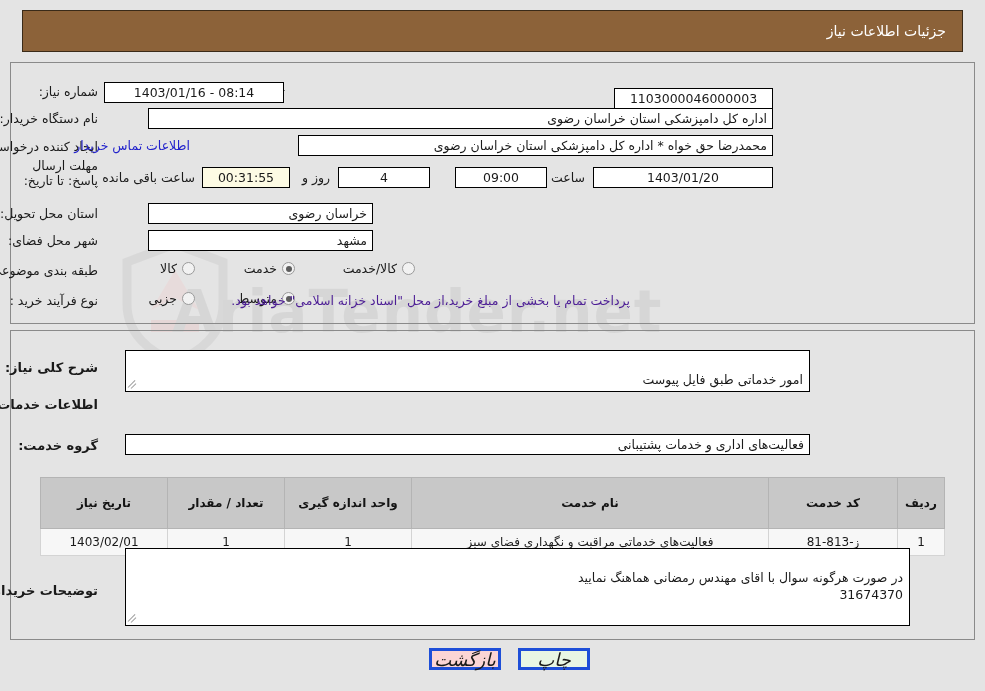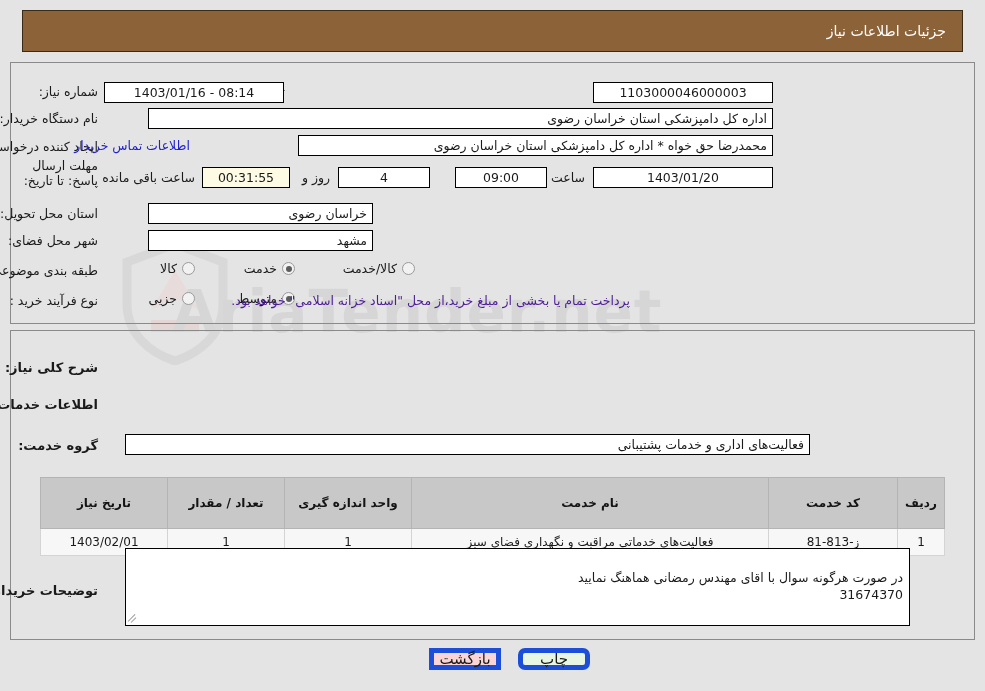--- a/index.html
+++ b/index.html
@@ -199,31 +199,32 @@
     padding: 0 6px;
     text-align: center;
     white-space: nowrap;
   }
   .tbl td.ltr { direction: ltr; }
 
   
   .btn {
     position: absolute;
     box-sizing: border-box;
-    border: 5px solid #1d4ed8;
-    font-size: 15px;
+    border: 3px solid #1d4ed8;
+    font-size: 18px;
     color: #1a1a1a;
     display: flex;
     align-items: center;
     justify-content: center;
     cursor: pointer;
     height: 22px;
     z-index: 5;
-  }
-  #btn-print  { left: 518px; top: 648px; width: 72px; background: #e8f6e4; border-radius: 7px; }
+    font-style: italic;
+  }
+  #btn-print  { left: 518px; top: 648px; width: 72px; background: #e8f6e4; }
   #btn-back   { left: 429px; top: 648px; width: 72px; background: #fbd5d5; }
 </style>
 </head>
 <body>
 
 <div id="page">
 
   <div class="watermark">
     <svg class="wm-shield" viewBox="0 0 110 125">
       <path d="M55 4 L103 22 L103 64 C103 94 80 113 55 121 C30 113 7 94 7 64 L7 22 Z" fill="none" stroke="#bfbfbf" stroke-width="9"></path>
@@ -233,21 +234,21 @@
     <div class="wm-text">AriaTender.net</div>
   </div>
 
   <div class="header-bar">
     <div class="header-title">جزئیات اطلاعات نیاز</div>
   </div>
 
   <div class="panel" id="panel-top"></div>
 
   <div class="lbl" style="right:887px; top:84px;">شماره نیاز:</div>
-  <div class="box num" style="right:212px; top:82px; width:180px;">1103000046000003</div>
+  <div class="box num" style="right:212px; top:88px; width:159px;">1103000046000003</div>
 
   <div class="lbl" style="right:700px; top:84px;">تاریخ و ساعت اعلان عمومی:</div>
   <div class="box num" style="right:701px; top:82px; width:180px;">1403/01/16 - 08:14</div>
 
   <div class="lbl" style="right:887px; top:111px;">نام دستگاه خریدار:</div>
   <div class="box start" style="right:212px; top:108px; width:625px;">اداره کل دامپزشکی استان خراسان رضوی</div>
 
   <div class="lbl" style="right:887px; top:139px;">ایجاد کننده درخواست:</div>
   <div class="box start" style="right:212px; top:135px; width:475px;">محمدرضا حق خواه * اداره کل دامپزشکی استان خراسان رضوی</div>
   <div class="link" style="right:795px; top:138px;">اطلاعات تماس خریدار</div>
@@ -289,20 +290,27 @@
   <div class="radio-wrap" style="right:690px; top:291px;">
     <span class="radio on"></span>
     <span>متوسط</span>
   </div>
 
   <div class="lbl" style="right:355px; top:293px; color:#4c1d95;">پرداخت تمام یا بخشی از مبلغ خرید،از محل "اسناد خزانه اسلامی" خواهد بود.</div>
 
   <div class="panel" id="panel-bottom"></div>
 
   <div class="lbl lbl-bold" style="right:887px; top:360px;">شرح کلی نیاز:</div>
+  <div class="ta" style="right:175px; top:350px; width:685px; height:42px;">
+    <span>امور خدماتی طبق فایل پیوست</span>
+    <span class="grip">
+      <span style="left:0; top:9px; width:10px; transform:rotate(-45deg);"></span>
+      <span style="left:3px; top:10px; width:7px; transform:rotate(-45deg);"></span>
+    </span>
+  </div>
 
   <div class="lbl lbl-bold" style="right:887px; top:397px;">اطلاعات خدمات مورد نیاز</div>
 
   <div class="lbl lbl-bold" style="right:887px; top:438px;">گروه خدمت:</div>
   <div class="box start" style="right:175px; top:434px; width:685px;">فعالیت‌های اداری و خدمات پشتیبانی</div>
 
   <table class="tbl">
     <thead>
       <tr>
         <th style="width:38px;">ردیف</th>

